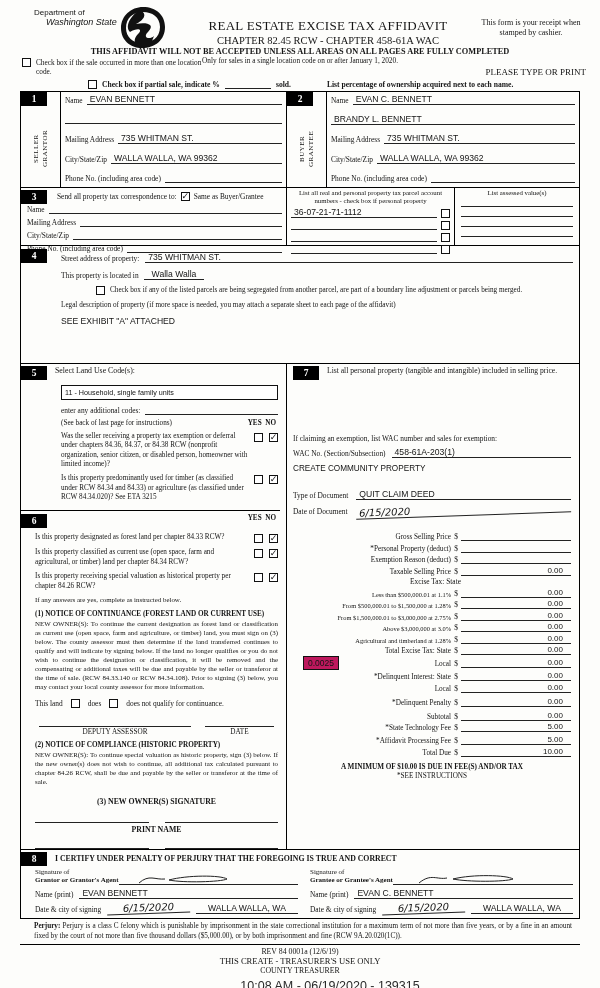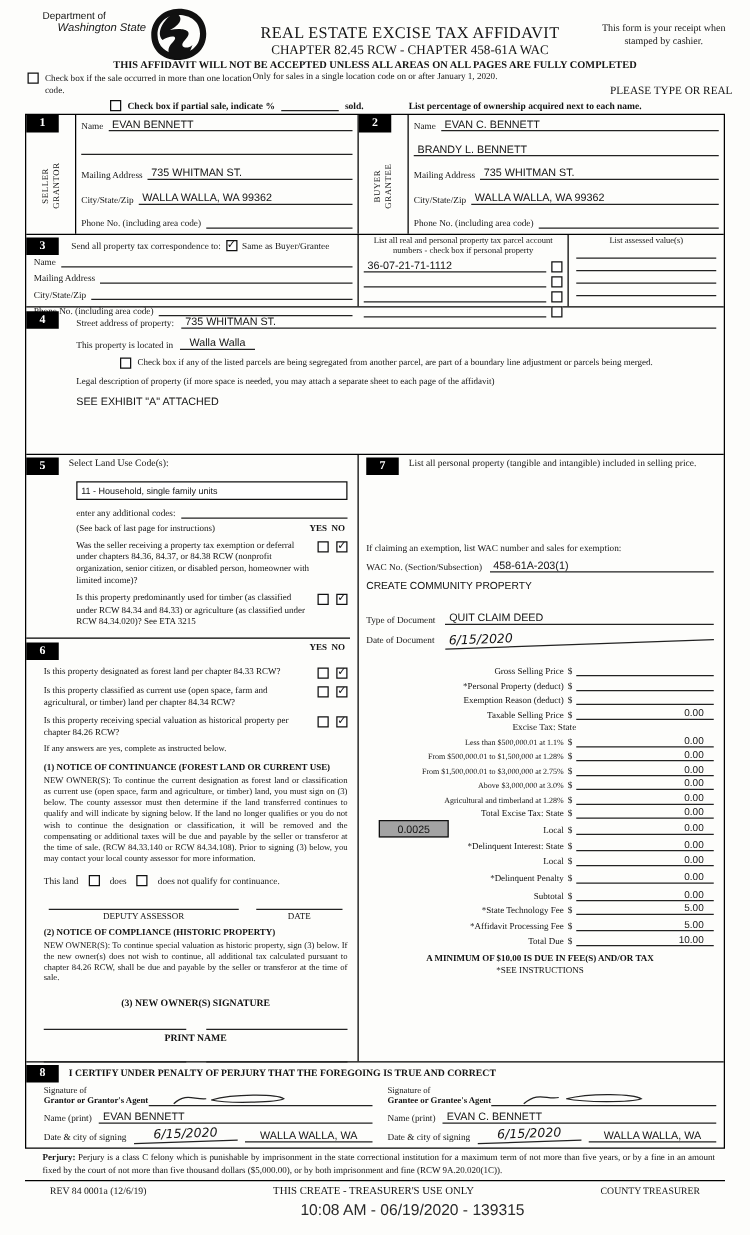--- a/index.html
+++ b/index.html
@@ -90,36 +90,36 @@
   .wacrow { display:flex; gap:6px; align-items:flex-end; margin-top:4px; }
   .reasonval { font-family:"Liberation Sans",sans-serif; font-size:8.2px; margin-top:6px; }
   .docrow { display:flex; gap:8px; align-items:flex-end; margin-top:4px; }
   .money { margin-top:14px; }
   .mrow { display:flex; align-items:flex-end; margin-top:1.5px; }
   .mlabel { width:158px; text-align:right; font-size:7.2px; white-space:nowrap; }
   .mlabel.small { font-size:6.4px; }
   .dollar { width:10px; text-align:center; font-size:7.4px; }
   .mval { flex:1; border-bottom:1px solid #222; text-align:right; font-family:"Liberation Sans",sans-serif; font-size:8px; padding-right:8px; min-height:10px; }
   .mhead { width:168px; text-align:right; font-size:7.4px; }
-  .ratebox { position:absolute; left:10px; top:-2px; border:1.2px solid #111; font-family:"Liberation Sans",sans-serif; font-size:8.5px; padding:1px 14px; background:#a3a3a3; }
+  .ratebox { position:absolute; left:10px; top:-2px; border:1.2px solid #111; font-family:"Liberation Sans",sans-serif; font-size:8.5px; padding:1px 4px; background:#be185d; }
   .minnote { text-align:center; font-weight:bold; font-size:7.2px; margin-top:6px; }
   .seeinstr { text-align:center; font-size:7.2px; margin-top:1px; }
   
   .sec8 { height:68px; padding:2px 6px 0 0; }
   .s8head { display:flex; gap:8px; align-items:center; }
   .s8cols { display:flex; padding-left:14px; gap:12px; margin-top:2px; }
   .s8col { flex:1; }
   .s8sig { display:flex; align-items:flex-end; }
   .s8siglabel { font-size:7px; line-height:1.2; white-space:nowrap; }
   .s8sigline { flex:1; border-bottom:1px solid #222; position:relative; height:14px; }
   .s8sigline svg { position:absolute; bottom:-2px; left:16px; }
   .s8row { display:flex; gap:6px; align-items:flex-end; margin-top:3px; }
   
   .perjury { margin:0 20px; border-bottom:1.6px solid #000; font-size:7.2px; line-height:1.35; padding:3px 8px 3px 14px; text-align:justify; }
-  .footer { margin:0 36px; display:flex; justify-content:space-between; font-size:7.8px; padding:2px 4px; align-items:center; }
+  .footer { margin:0 36px; display:flex; justify-content:space-between; font-size:7.8px; padding:2px 4px; align-items:center;flex-direction:column; }
   .footer .mid { font-size:8.6px; }
   .stamp { text-align:center; font-family:"Liberation Sans",sans-serif; font-size:12.5px; color:#2a2a2a; margin-top:2px; padding-left:60px; }
 </style>
 </head>
 <body>
 
 <div class="page">
 
   <div class="hdr">
     <div class="logo">
@@ -137,21 +137,21 @@
     </div>
     <div class="hdr-right">This form is your receipt when stamped by cashier.</div>
   </div>
   <div class="notice">THIS AFFIDAVIT WILL NOT BE ACCEPTED UNLESS ALL AREAS ON ALL PAGES ARE FULLY COMPLETED</div>
   <div class="only-note">Only for sales in a single location code on or after January 1, 2020.</div>
   <div class="hdr-row3">
     <div class="multi-loc">
       <span class="cb"></span>
       <span>Check box if the sale occurred in more than one location code.</span>
     </div>
-    <div class="type-print">PLEASE TYPE OR REAL</div>
+    <div class="type-print">PLEASE TYPE OR PRINT</div>
   </div>
   <div class="partial-row">
     <div class="seg">
       <span class="cb"></span>
       <span>Check box if partial sale, indicate %</span>
       <span class="blank-pct"></span>
       <span>sold.</span>
     </div>
     <div style="margin-left:36px;">List percentage of ownership acquired next to each name.</div>
   </div>

